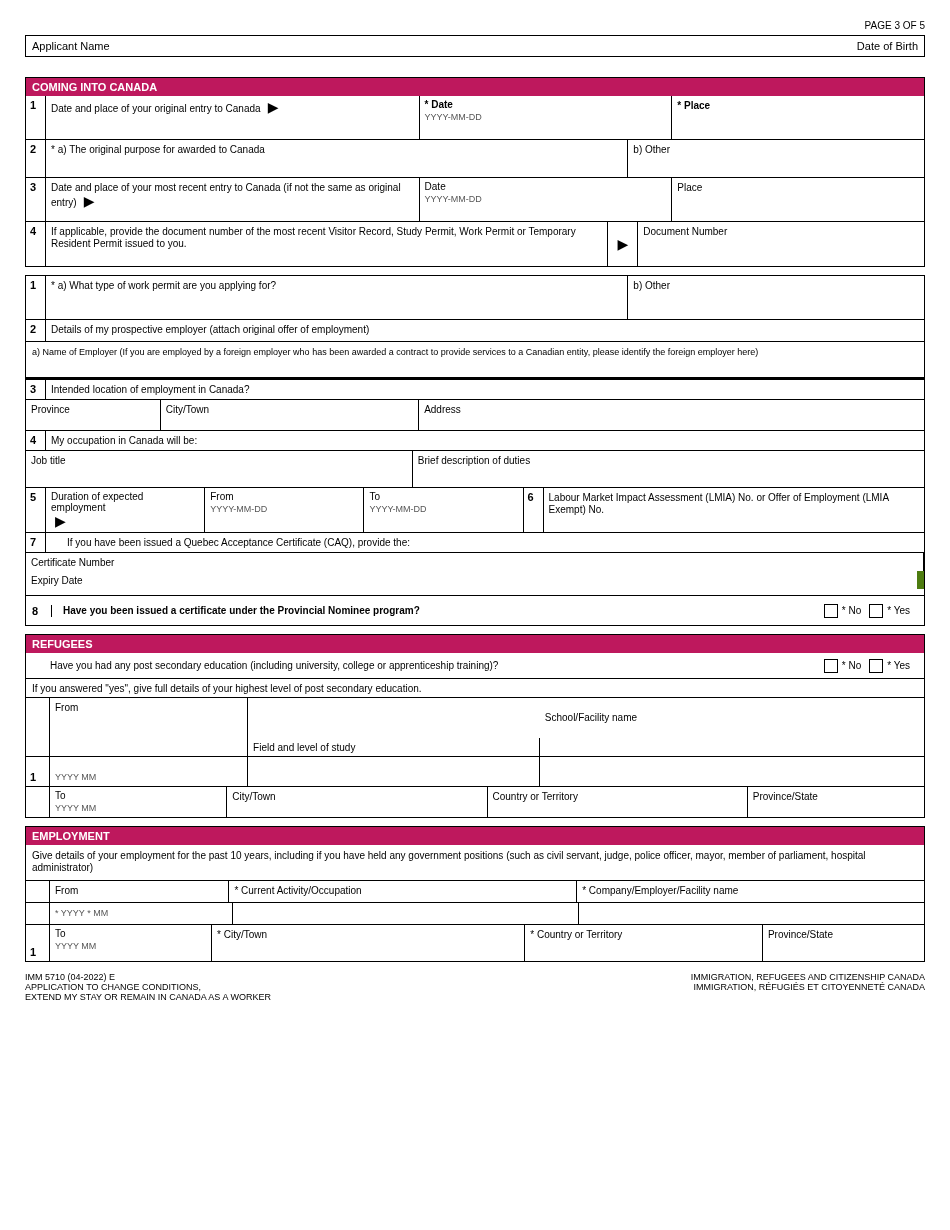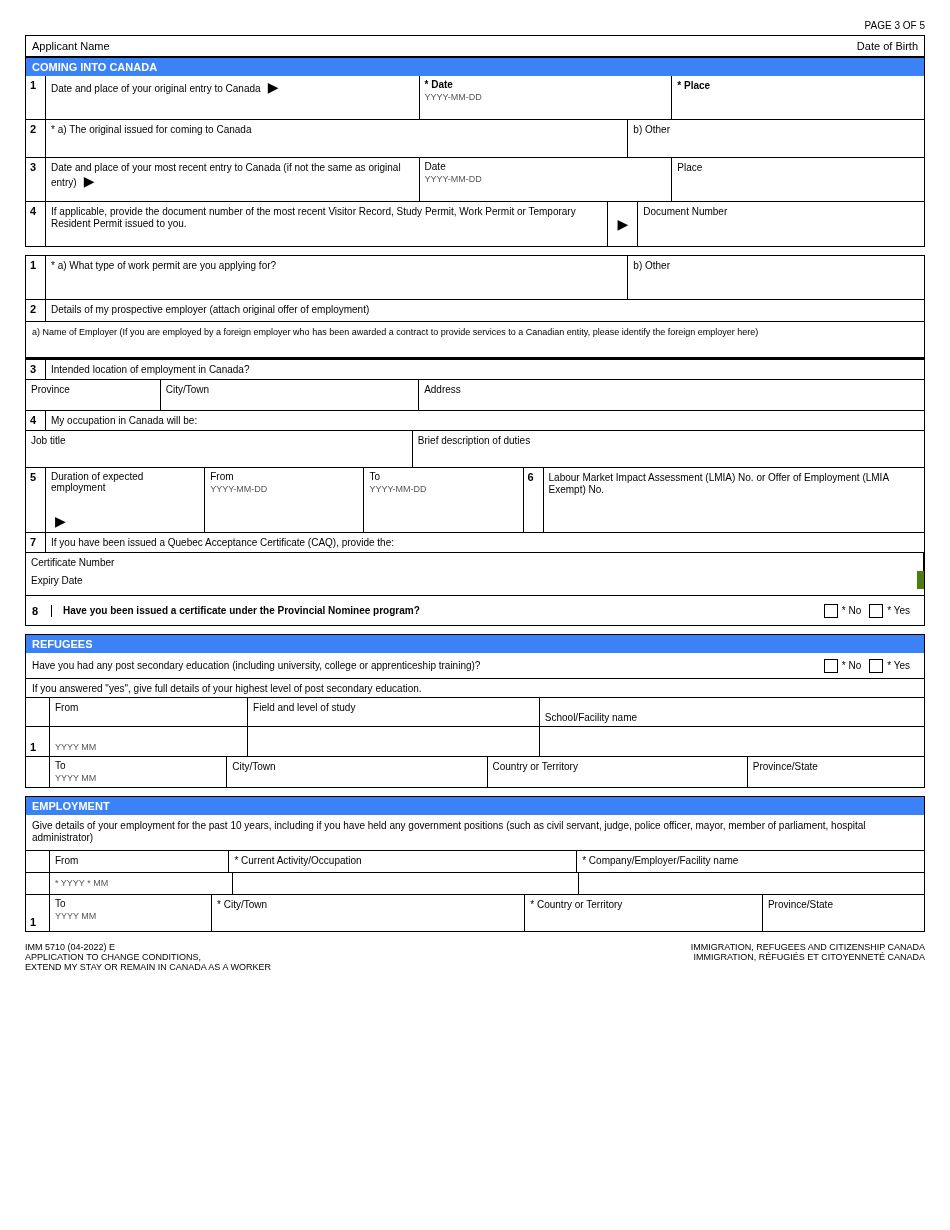--- a/index.html
+++ b/index.html
@@ -15,25 +15,25 @@
       display: flex;
       justify-content: flex-end;
       font-size: 10px;
       margin-bottom: 4px;
     }
     .applicant-bar {
       display: flex;
       justify-content: space-between;
       border: 1px solid #000;
       padding: 4px 6px;
-      margin-bottom: 0;
+      margin-bottom: 20px;
       min-height: 22px;
     }
     .section-header {
-      background: #3b82f6;
+      background: #be185d;
       color: #fff;
       font-weight: bold;
       font-size: 11px;
       padding: 3px 6px;
       margin-bottom: 0;
     }
     .outer-border {
       border: 1px solid #000;
       margin-bottom: 8px;
     }
@@ -129,21 +129,21 @@
     <div class="cell no-border-right" style="flex:2;">
       <span class="cell-label bold">* Place</span>
     </div>
   </div>
 
   <div class="row-line" style="min-height:38px;">
     <div class="cell" style="width:20px; flex:0 0 20px; border-right:1px solid #000; padding:3px 4px;">
       <span class="row-num">2</span>
     </div>
     <div class="cell" style="flex:4;">
-      <span class="cell-label">* a) The original issued for coming to Canada</span>
+      <span class="cell-label">* a) The original purpose for awarded to Canada</span>
     </div>
     <div class="cell no-border-right" style="flex:2;">
       <span class="cell-label">b) Other</span>
     </div>
   </div>
 
   <div class="row-line" style="min-height:44px;">
     <div class="cell" style="width:20px; flex:0 0 20px; border-right:1px solid #000; padding:3px 4px;">
       <span class="row-num">3</span>
     </div>
@@ -242,21 +242,21 @@
       <div style="flex:4; padding:3px 5px;">
         <span class="cell-label">Brief description of duties</span>
       </div>
     </div>
   </div>
 
   <div style="border-top:1px solid #000; display:flex; min-height:44px;">
     <div style="width:20px; flex:0 0 20px; border-right:1px solid #000; padding:3px 4px;">
       <span class="row-num">5</span>
     </div>
-    <div style="flex:2; border-right:1px solid #000; padding:3px 5px; display:flex; flex-direction:column; justify-content:center;gap:20px;">
+    <div style="flex:2; border-right:1px solid #000; padding:3px 5px; display:flex; flex-direction:column; justify-content:center;">
       <span class="cell-label">Duration of expected employment</span>
       <span class="arrow" style="display:inline;">▶</span>
     </div>
     <div style="flex:2; border-right:1px solid #000; padding:3px 5px;">
       <div class="cell-label">From</div>
       <div class="date-hint">YYYY-MM-DD</div>
     </div>
     <div style="flex:2; border-right:1px solid #000; padding:3px 5px;">
       <div class="cell-label">To</div>
       <div class="date-hint">YYYY-MM-DD</div>
@@ -267,21 +267,21 @@
     <div style="flex:5; padding:3px 5px;">
       <span class="cell-label">Labour Market Impact Assessment (LMIA) No. or Offer of Employment (LMIA Exempt) No.</span>
     </div>
   </div>
 
   <div style="border-top:1px solid #000;">
     <div style="display:flex; border-bottom:1px solid #000; min-height:20px;">
       <div style="width:20px; flex:0 0 20px; border-right:1px solid #000; padding:3px 4px;">
         <span class="row-num">7</span>
       </div>
-      <div style="padding:3px 5px; flex:1;">
+      <div style="padding:3px 5px; flex:1;margin-left:16px;">
         <span class="cell-label">If you have been issued a Quebec Acceptance Certificate (CAQ), provide the:</span>
       </div>
     </div>
     <div style="display:flex; min-height:36px;flex-direction:column;">
       <div style="flex:3; border-right:1px solid #000; padding:3px 5px;">
         <span class="cell-label">Certificate Number</span>
       </div>
       <div style="flex:2; border-right:7px solid #4d7c0f; padding:3px 5px;">
         <span class="cell-label">Expiry Date</span>
       </div>
@@ -304,41 +304,41 @@
     </div>
   </div>
 </div>
 
 <div class="outer-border">
   <div class="section-header">
     <span>REFUGEES</span>
   </div>
 
   <div style="padding:4px 6px; border-bottom:1px solid #000; display:flex; align-items:center; min-height:26px;">
-    <span class="cell-label" style="flex:1;">Have you had any post secondary education (including university, college or apprenticeship training)?</span>
+    <span class="cell-label" style="flex:1;margin-left:18px;">Have you had any post secondary education (including university, college or apprenticeship training)?</span>
     <div class="checkbox-area">
       <span class="checkbox-box"></span>
       <span class="cell-label">* No</span>
     </div>
     <div class="checkbox-area">
       <span class="checkbox-box"></span>
       <span class="cell-label">* Yes</span>
     </div>
   </div>
 
   <div style="padding:3px 6px; border-bottom:1px solid #000; min-height:18px;">
     <span class="cell-label">If you answered "yes", give full details of your highest level of post secondary education.</span>
   </div>
 
   <div style="display:flex; border-bottom:1px solid #000; min-height:22px;">
     <div style="width:24px; flex:0 0 24px; border-right:1px solid #000;"></div>
     <div style="flex:2; border-right:1px solid #000; padding:3px 5px;">
       <span class="cell-label">From</span>
     </div>
-    <div style="flex:3; border-right:1px solid #000; padding:3px 5px;">
+    <div style="flex:3; border-right:1px solid #000; padding:3px 5px;margin-top:40px;">
       <span class="cell-label">Field and level of study</span>
     </div>
     <div style="flex:4; padding:3px 5px;margin-top:10px;">
       <span class="cell-label">School/Facility name</span>
     </div>
   </div>
 
   <div style="display:flex; border-bottom:1px solid #000; min-height:30px;">
     <div style="width:24px; flex:0 0 24px; border-right:1px solid #000; padding:3px 4px; display:flex; align-items:flex-end;">
       <span class="row-num">1</span>

